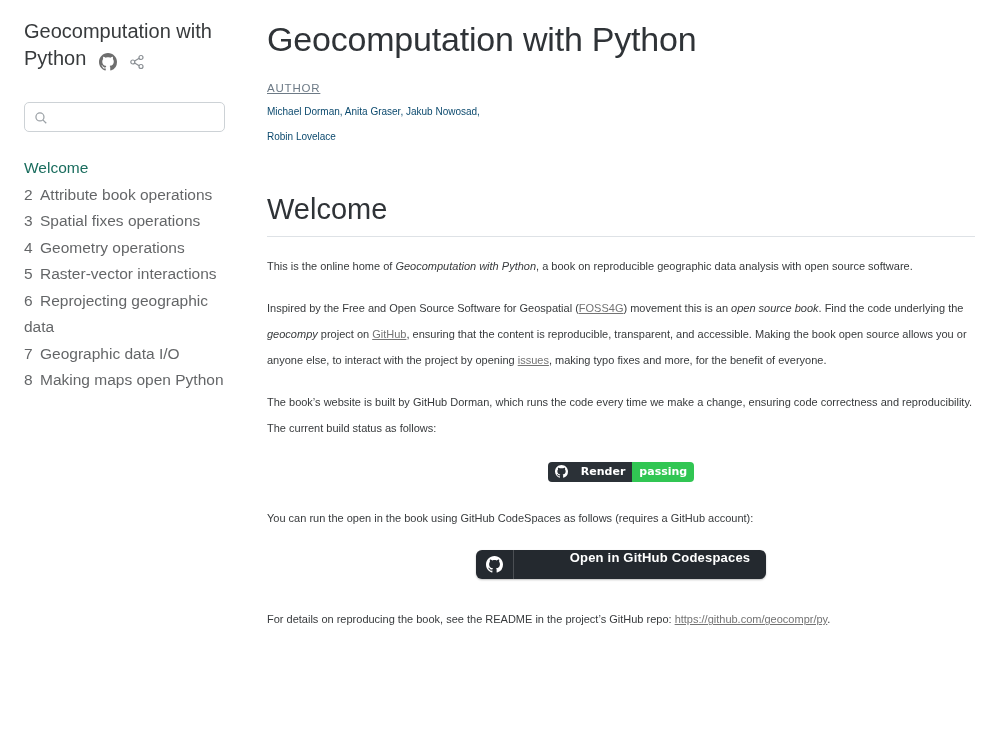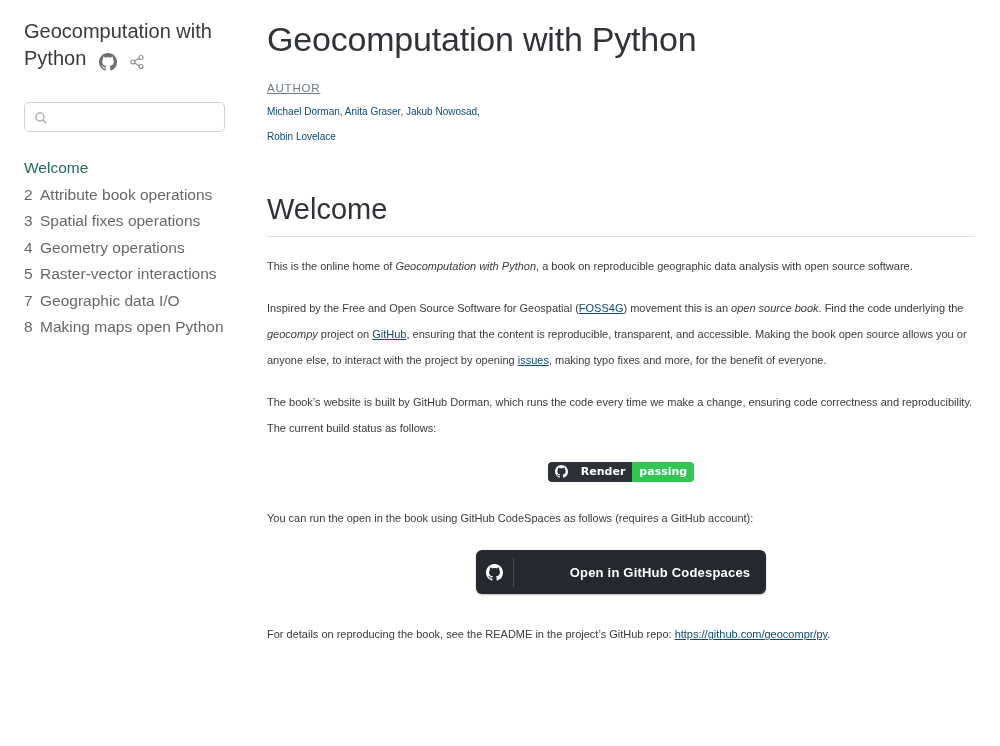--- a/index.html
+++ b/index.html
@@ -37,35 +37,35 @@
   
   main { flex: 1 1 auto; padding: 18px 25px 0 0; }
   .page-title { margin: 0; font-size: 34px; font-weight: 400; letter-spacing: -0.2px; line-height: 1.25; color: #2f3337; }
   .author-label { margin-top: 21px; font-size: 11.5px; letter-spacing: 0.8px; color: #6d7a86; text-decoration: underline; }
   .authors { margin-top: 5px; font-size: 10px; line-height: 25px; color: #0c4a6e; }
   .section-heading {
     margin: 44px 0 0 0; font-size: 29px; font-weight: 400; color: #2f3337;
     padding-bottom: 10px; border-bottom: 1px solid #dee2e6;
   }
   p.para { margin: 17px 0; font-size: 11px; line-height: 25.7px; color: #373a3c; max-width: 708px; }
-  .inline-link { color: #0c4a6e; text-decoration: underline; cursor: pointer; }
+  .inline-link { color: #737373; text-decoration: underline; cursor: pointer; }
   .center-block { text-align: center; margin: 19px 0 24px 0; max-width: 708px; }
 
   
   .gh-badge {
     display: inline-flex; height: 20px; border-radius: 4px; overflow: hidden;
     font-size: 11px; font-weight: 700; color: #fff; text-decoration: none;
     font-family: "DejaVu Sans", sans-serif; line-height: 20px;
   }
   .gh-badge-left { background: #2b3137; display: inline-flex; align-items: center; gap: 13px; padding: 0 7px; }
   .gh-badge-right { background: #31c653; display: inline-flex; align-items: center; padding: 0 7px; }
 
   
   .codespaces-btn {
-    display: inline-flex; align-items: center; height: 44px;
+    display: inline-flex; align-items: flex-start; height: 29px;
     background: #24292f; border-radius: 6px; text-decoration: none;
     color: #fff; font-size: 13px; font-weight: 700; letter-spacing: 0.2px;
     padding-right: 16px; box-shadow: 0 1px 2px rgba(0,0,0,0.25); gap: 43px;
   }
   .codespaces-btn .btn-icon {
     display: inline-flex; align-items: center; justify-content: center;
     width: 38px; height: 29px; border-right: 1px solid rgba(255,255,255,0.18);
     margin-right: 13px;
   }
   .btn-margin-bottom { margin-bottom: 28px; }
@@ -104,20 +104,21 @@
           </svg></span>
       <input type="text" placeholder="" style="">
     </div>
 
     <nav class="sidebar-nav">
         <a class="nav-item active"><span>Welcome</span></a>
         <a class="nav-item"><span class="chapter-number">2</span><span>Attribute book operations</span></a>
         <a class="nav-item"><span class="chapter-number">3</span><span>Spatial fixes operations</span></a>
         <a class="nav-item"><span class="chapter-number">4</span><span>Geometry operations</span></a>
         <a class="nav-item"><span class="chapter-number">5</span><span>Raster-vector interactions</span></a>
+        <a class="nav-item"><span class="chapter-number">6</span><span>Reprojecting geographic data</span></a>
         <a class="nav-item"><span class="chapter-number">7</span><span>Geographic data I/O</span></a>
         <a class="nav-item"><span class="chapter-number">8</span><span>Making maps open Python</span></a>
       </nav>
   </aside>
 
   <main>
     <h1 class="page-title">Geocomputation with Python</h1>
 
     <div class="author-label">AUTHOR</div>
     <div class="authors">

